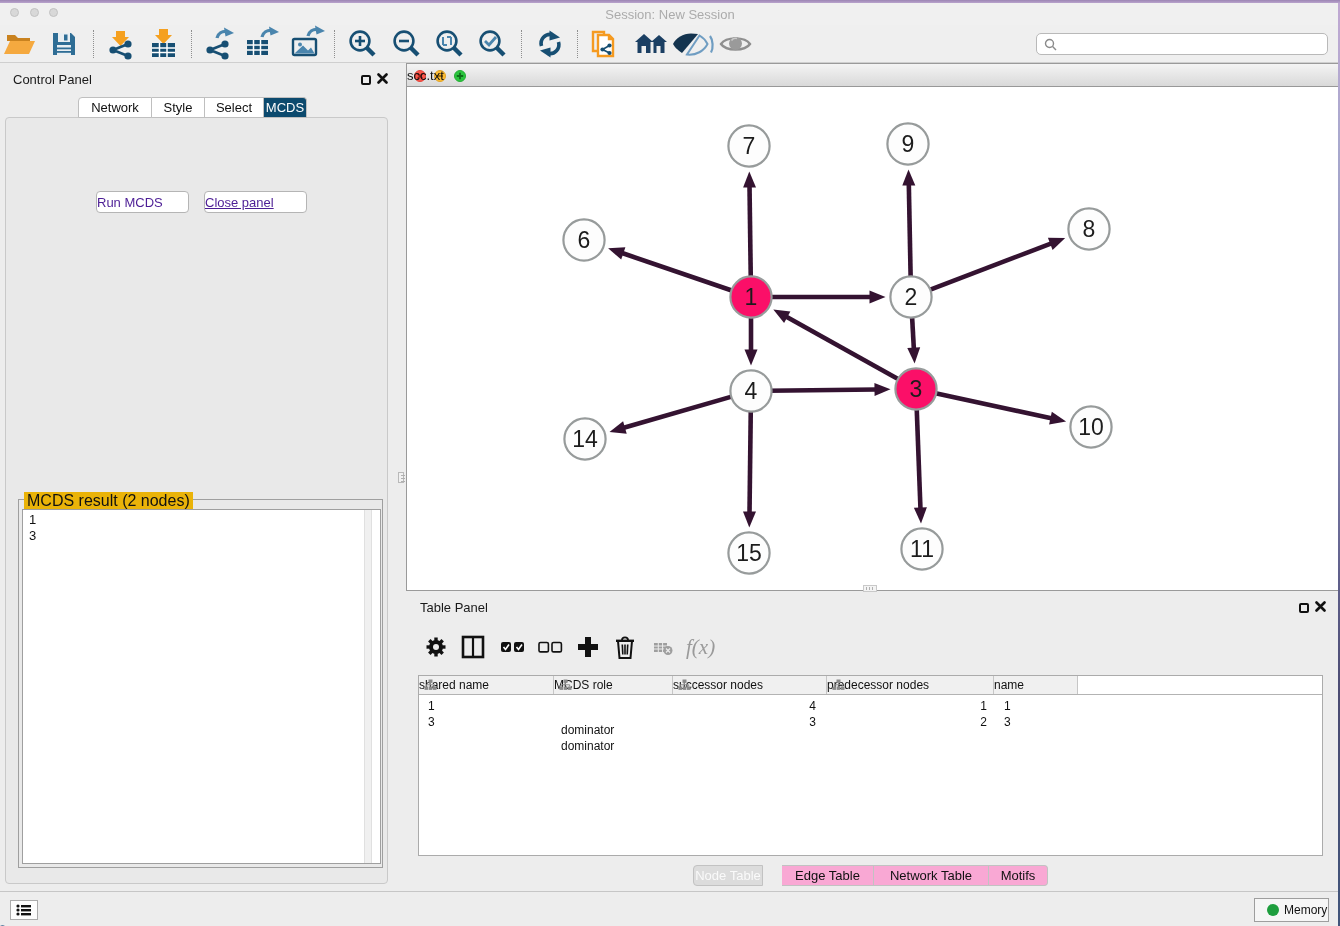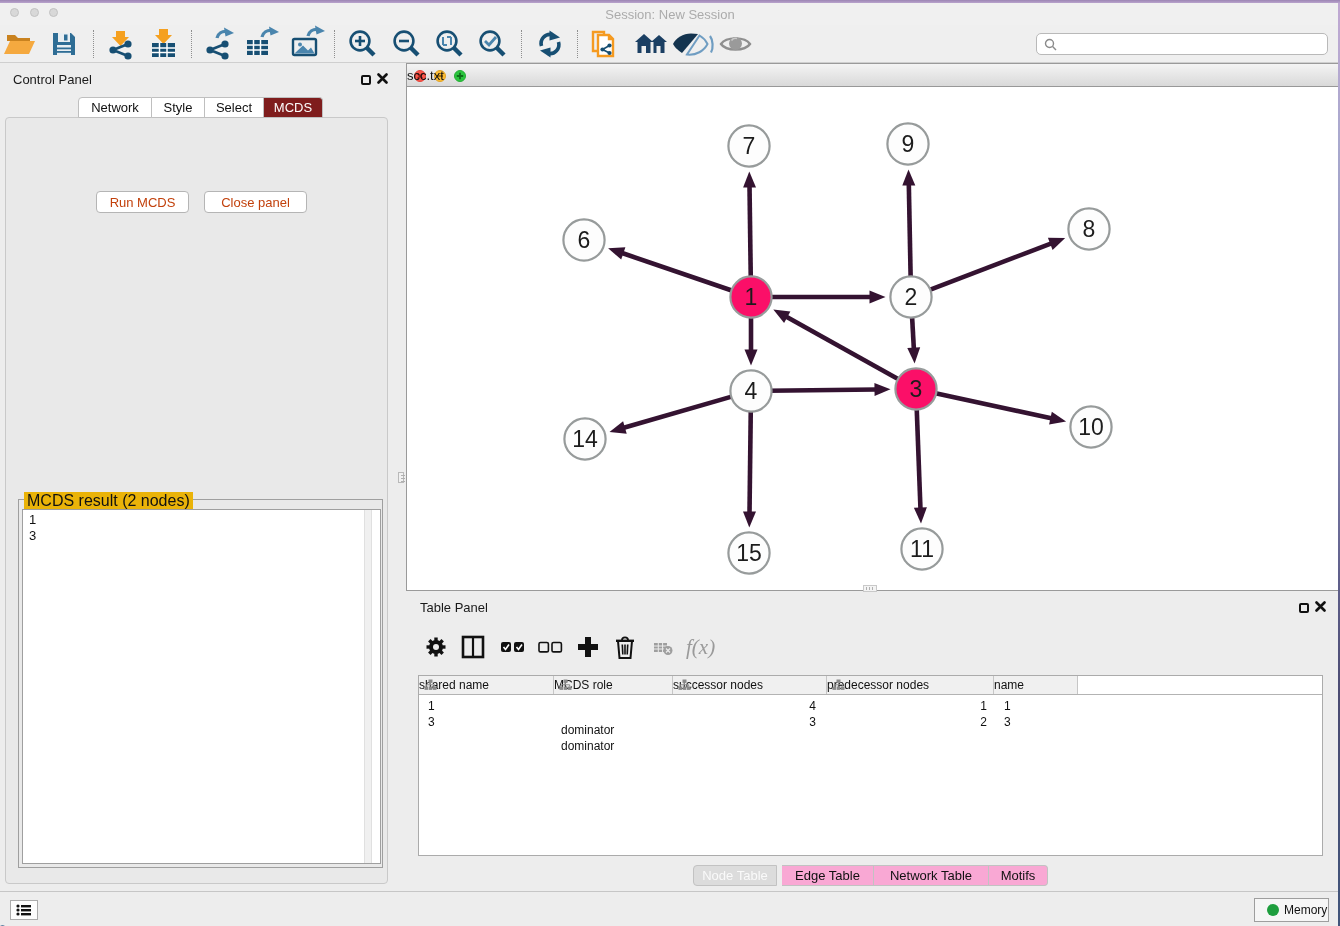--- a/index.html
+++ b/index.html
@@ -14,21 +14,21 @@
 
 #toolbar { left:0; top:25px; width:1340px; height:38px; background:#efefef; border-bottom:1px solid #cfcfcf; }
 .vsep { position:absolute; top:5px; height:28px; width:0; border-left:1px dotted #8f8f8f; }
 
 .hdr { font-size:13px; color:#1a1a1a; }
 
 #cpanel { left:0; top:63px; width:392px; height:828px; background:#ededed; }
 #cpanel-content { position:absolute; left:5px; top:54px; width:383px; height:767px; background:#e9e9e9; border:1px solid #c9c9c9; border-radius:4px; }
 .tab { position:absolute; top:34px; height:21px; background:#fff; border:1px solid #bfbfbf; border-left:none; font-size:13px; color:#111; text-align:center; line-height:20px; z-index:3; }
 .floatbox { position:absolute; width:10px; height:10px; border:2px solid #111; border-radius:2px; }
-.btn { position:absolute; background:#ffffff; border:1px solid #b5b5b5; border-radius:4px; font-size:13px; color:#c2410c; text-align:center; }
+.btn { position:absolute; background:#ffffff; border:1px solid #b5b5b5; border-radius:4px; font-size:13px; color:#4c1d95; text-align:left; }
 
 #netwin { left:406px; top:63px; width:934px; height:528px; background:#fff; border:1px solid #9a9a9a; }
 #nettitle { position:absolute; left:0; top:0; width:932px; height:23px; background:linear-gradient(#f4f4f4,#d9d9d9); border-bottom:1px solid #989898; }
 .tl { position:absolute; top:6px; width:12px; height:12px; border-radius:50%; }
 .tl svg { position:absolute; left:0; top:0; }
 
 #tpanel { left:406px; top:591px; width:934px; height:300px; background:#ededed; }
 #tblarea { position:absolute; left:12px; top:84px; width:905px; height:181px; background:#fff; border:1px solid #ababab; }
 .th { position:absolute; top:0; height:18px; background:#f0f0f0; border-right:1px solid #c6c6c6; font-size:12px; color:#111; text-align:left; line-height:18px; }
 .thicon { position:absolute; left:5px; top:3px; }
@@ -175,24 +175,24 @@
 
 <div class="abs" id="cpanel">
   <div class="abs hdr" style="left:13px;top:9px;">Control Panel</div>
   <div class="floatbox" style="left:361px;top:12px;"></div>
   <svg style="position:absolute;left:377px;top:10px" width="11" height="11" viewBox="0 0 11 11">
       <path d="M1.5,1.5 L9.5,9.5 M9.5,1.5 L1.5,9.5" stroke="#111" stroke-width="2.6" stroke-linecap="round"></path>
     </svg>
   <div class="tab" style="left:78px;width:74px;border-left:1px solid #bfbfbf;border-radius:4px 0 0 0;">Network</div>
   <div class="tab" style="left:152px;width:53px;">Style</div>
   <div class="tab" style="left:205px;width:59px;">Select</div>
-  <div class="tab" style="left:264px;width:59px;background:#7f1d1d;color:#fdfdfd;border-radius:0 4px 0 0;">MCDS</div>
+  <div class="tab" style="left:264px;width:43px;background:#0c4a6e;color:#fdfdfd;border-radius:0 4px 0 0;">MCDS</div>
   <div id="cpanel-content">
     <div class="btn" style="left:90px;top:73px;width:93px;height:22px;line-height:21px;">Run MCDS</div>
-    <div class="btn" style="left:198px;top:73px;width:103px;height:22px;line-height:21px;">Close panel</div>
+    <div class="btn" style="left:198px;top:73px;width:103px;height:22px;line-height:21px;text-decoration:underline;">Close panel</div>
     <div class="abs" style="left:12px;top:381px;width:365px;height:369px;border:1px solid #9f9f9f;"></div>
     <div class="abs" style="left:18px;top:374px;background:#eab308;font-size:16px;color:#111;padding:0 3px;">MCDS result (2 nodes)</div>
     <div class="abs" style="left:16px;top:391px;width:359px;height:355px;background:#fff;border:1px solid #9f9f9f;">
       <div style="position:absolute;left:6px;top:2px;font-size:13px;color:#111;line-height:16px;">1<br>3</div>
       <div style="position:absolute;right:8px;top:0px;width:8px;height:353px;background:#f0f0f0;border-left:1px solid #e0e0e0;border-right:1px solid #e0e0e0;"></div>
     </div>
   </div>
 </div>
 
 <div class="abs" id="netwin">
@@ -363,21 +363,21 @@
           <path d="M6.5,4 L6.5,6 M2.3,7.5 L2.3,5.8 L10.7,5.8 L10.7,7.5" fill="none" stroke="#8a8a8a" stroke-width="1"></path>
         </svg>predecessor nodes</div>
     <div class="th" style="left:575px;width:84px;">name</div>
     <div class="abs" style="left:0;top:18px;width:903px;border-top:1px solid #b3b3b3;"></div>
     <div class="abs" style="left:9px;top:22px;font-size:12px;color:#111;line-height:16px;">1<br>3</div>
     <div class="abs" style="left:142px;top:22px;font-size:12px;color:#111;line-height:16px;margin-top:24px;">dominator<br>dominator</div>
     <div class="abs" style="left:254px;top:22px;width:143px;text-align:right;font-size:12px;color:#111;line-height:16px;">4<br>3</div>
     <div class="abs" style="left:408px;top:22px;width:160px;text-align:right;font-size:12px;color:#111;line-height:16px;">1<br>2</div>
     <div class="abs" style="left:585px;top:22px;font-size:12px;color:#111;line-height:16px;">1<br>3</div>
   </div>
-  <div class="btab" style="left:287px;width:84px;background:#dcdcdc;color:#fafafa;border-left:1px solid #c2c2c2;border-radius:4px 0 0 4px;">Node Table</div>
+  <div class="btab" style="left:287px;width:70px;background:#dcdcdc;color:#fafafa;border-left:1px solid #c2c2c2;border-radius:4px 0 0 4px;">Node Table</div>
   <div class="btab" style="left:376px;width:92px;">Edge Table</div>
   <div class="btab" style="left:468px;width:115px;">Network Table</div>
   <div class="btab" style="left:583px;width:59px;border-radius:0 4px 4px 0;">Motifs</div>
 </div>
 
 <div class="abs" id="statusbar">
   <div class="abs" style="left:10px;top:8px;width:28px;height:20px;background:#fdfdfd;border:1px solid #ababab;">
     <svg width="16" height="14" style="position:absolute;left:5px;top:2px" viewBox="0 0 16 14">
       <circle cx="2" cy="3" r="1.6" fill="#111"></circle>
         <circle cx="2" cy="7" r="1.6" fill="#111"></circle>

